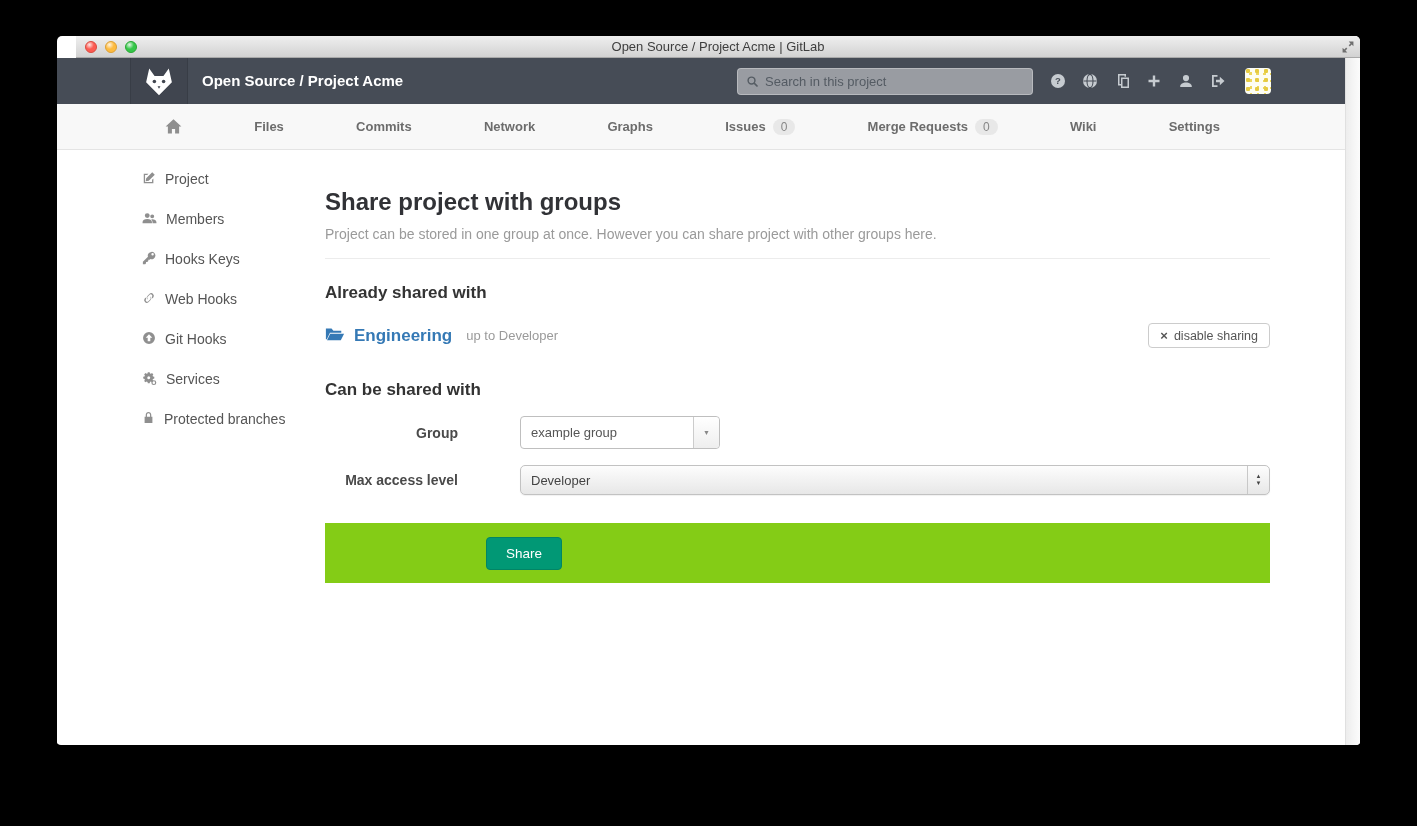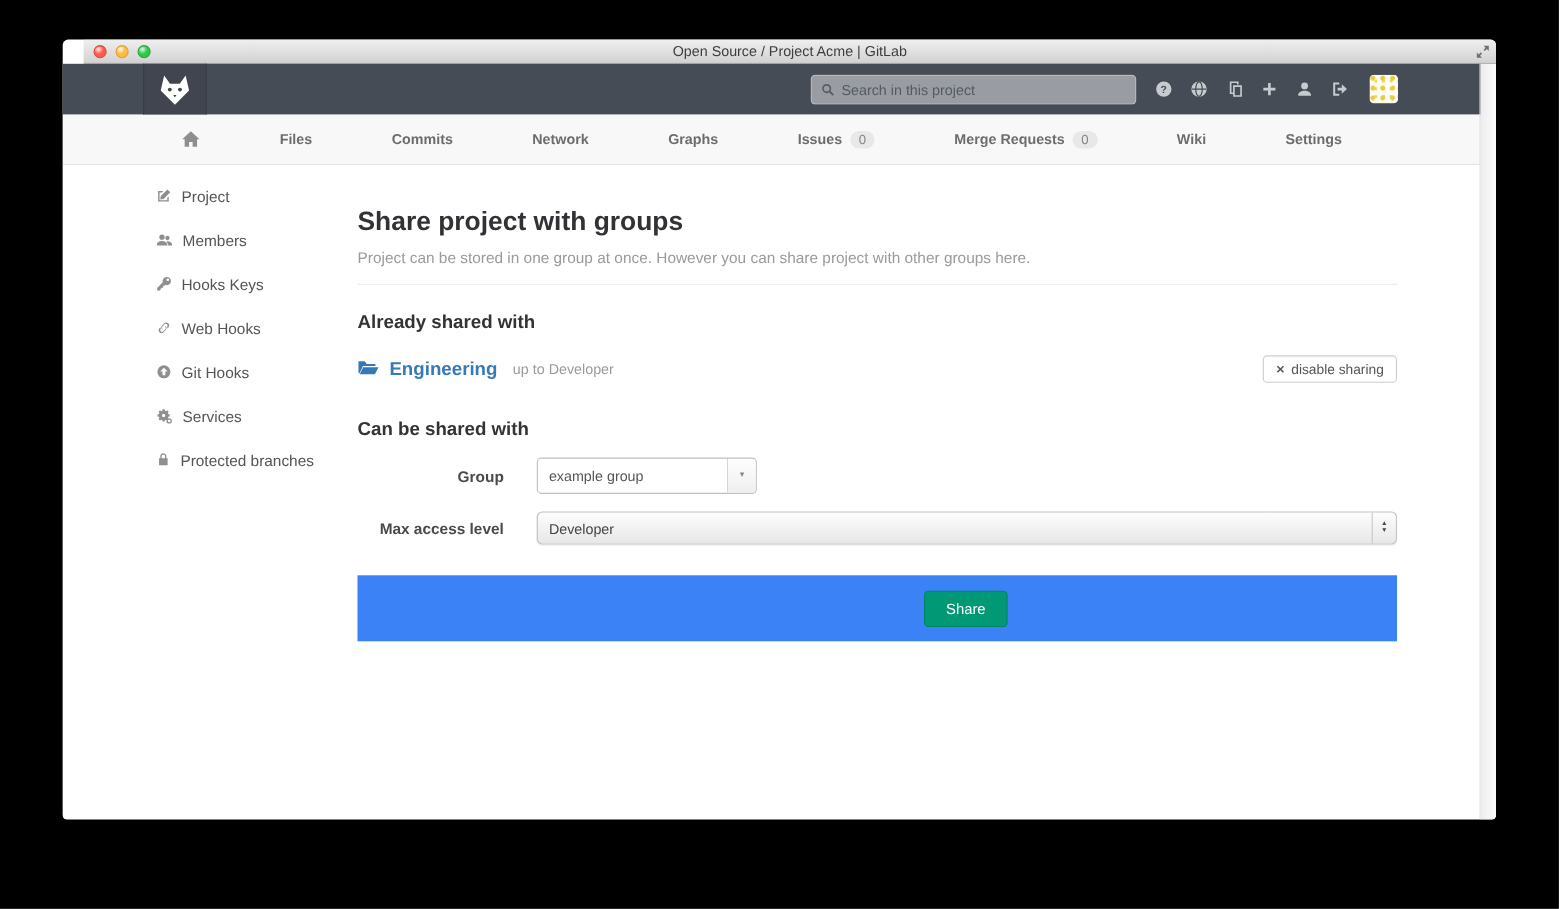--- a/index.html
+++ b/index.html
@@ -71,43 +71,43 @@
   .h-can { margin-top:32px; }
 
   .shared-row { margin-top:20px; display:flex; align-items:center; }
   .group-link { margin-left:9px; font-size:17px; font-weight:bold; color:#3579b5; }
   .access-note { margin-left:14px; font-size:13px; color:#9a9a9a; }
   .btn-disable { margin-left:auto; display:flex; align-items:center; gap:6px;
                  padding:4px 11px; font-size:12.5px; color:#555; background:#fff;
                  border:1px solid #ccc; border-radius:4px; cursor:pointer; }
   .x-glyph { font-weight:bold; font-size:13px; color:#555; }
 
-  .form-row { display:flex; align-items:center; }
+  .form-row { display:flex; align-items:center;gap:32px; }
   .row-group { margin-top:16px; }
   .row-access { margin-top:16px; }
   .form-label { width:163px; padding-right:30px; text-align:right;
                 font-size:14px; font-weight:bold; color:#4a4a4a; }
   .select2 { width:200px; height:33px; background:#fff; border:1px solid #bfbfbf;
              border-radius:4px; display:flex; align-items:center; cursor:pointer; }
   .select2-text { flex:1; padding-left:10px; font-size:13px; color:#555; }
   .select2-arrow { width:26px; height:100%; border-left:1px solid #ccc;
                    background:linear-gradient(#fff,#eee); border-radius:0 4px 4px 0;
                    display:flex; align-items:center; justify-content:center;
                    font-size:7px; color:#888; }
   .native-select { flex:1; height:30px; border:1px solid #c2c2c2; border-radius:5px;
                    background:linear-gradient(#fdfdfd,#e7e7e7);
                    box-shadow:0 1px 1px rgba(0,0,0,.06);
                    display:flex; align-items:center; cursor:pointer; }
   .native-text { flex:1; padding-left:10px; font-size:13px; color:#444; }
   .stepper { width:22px; height:100%; border-left:1px solid #c8c8c8;
              display:flex; flex-direction:column; align-items:center; justify-content:center;
              font-size:6px; color:#444; line-height:1.1; }
 
-  .form-actions { margin-top:28px; height:60px; background:#3b82f6;
-                  display:flex; align-items:center; padding-left:161px;justify-content:center; }
+  .form-actions { margin-top:28px; height:60px; background:#84cc16;
+                  display:flex; align-items:center; padding-left:161px; }
   .btn-share { background:#019875; border:1px solid #018565; color:#fff;
                font-size:13.5px; padding:8px 19px; border-radius:4px; cursor:pointer;
                font-family:"Liberation Sans",sans-serif; }
 
   
   .scroll-strip { position:absolute; right:0; top:22px; bottom:0; width:15px;
                   background:linear-gradient(to right,#ededed,#fcfcfc);
                   border-left:1px solid #e0e0e0; z-index:50; }
 </style>
 </head>
@@ -129,20 +129,21 @@
 
   <div class="navbar">
     <div class="logo-block">
       <svg width="32" height="32" viewBox="0 0 36 36">
         <path fill="#fff" d="M18 34 L3.5 19.5 L7 4 L13 12.5 L23 12.5 L29 4 L32.5 19.5 Z"></path>
         <circle cx="12.8" cy="18.5" r="2" fill="#40454f"></circle>
         <circle cx="23.2" cy="18.5" r="2" fill="#40454f"></circle>
         <path fill="#40454f" d="M16.4 24h3.2L18 26.6z"></path>
       </svg>
     </div>
+    <div class="nav-title">Open Source / Project Acme</div>
 
     <div class="searchbox">
       <svg width="13" height="13" viewBox="0 0 16 16">
         <circle cx="6.8" cy="6.8" r="4.2" fill="none" stroke="#565d64" stroke-width="1.8"></circle>
         <line x1="10" y1="10" x2="14.2" y2="14.2" stroke="#565d64" stroke-width="2"></line>
       </svg>
       <input type="text" placeholder="Search in this project" style="">
     </div>
 
     <div class="nav-icons">

